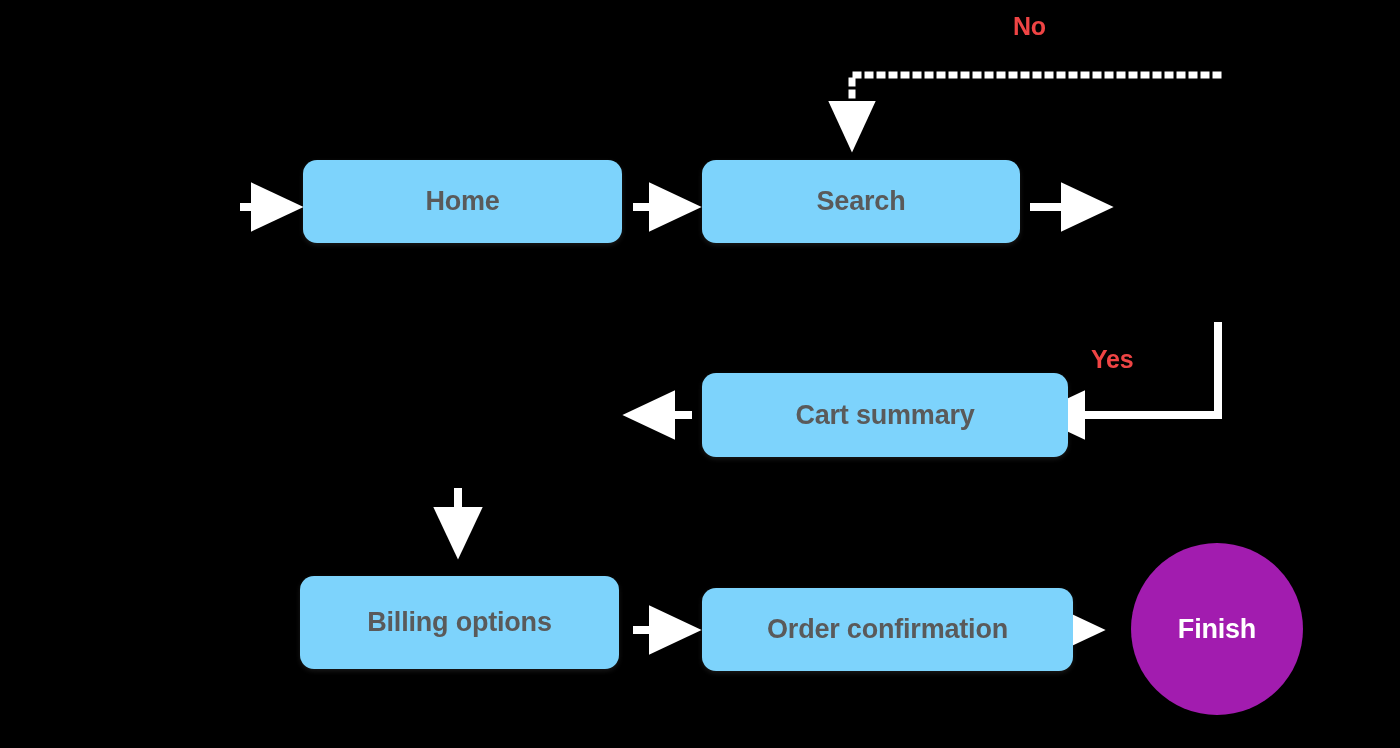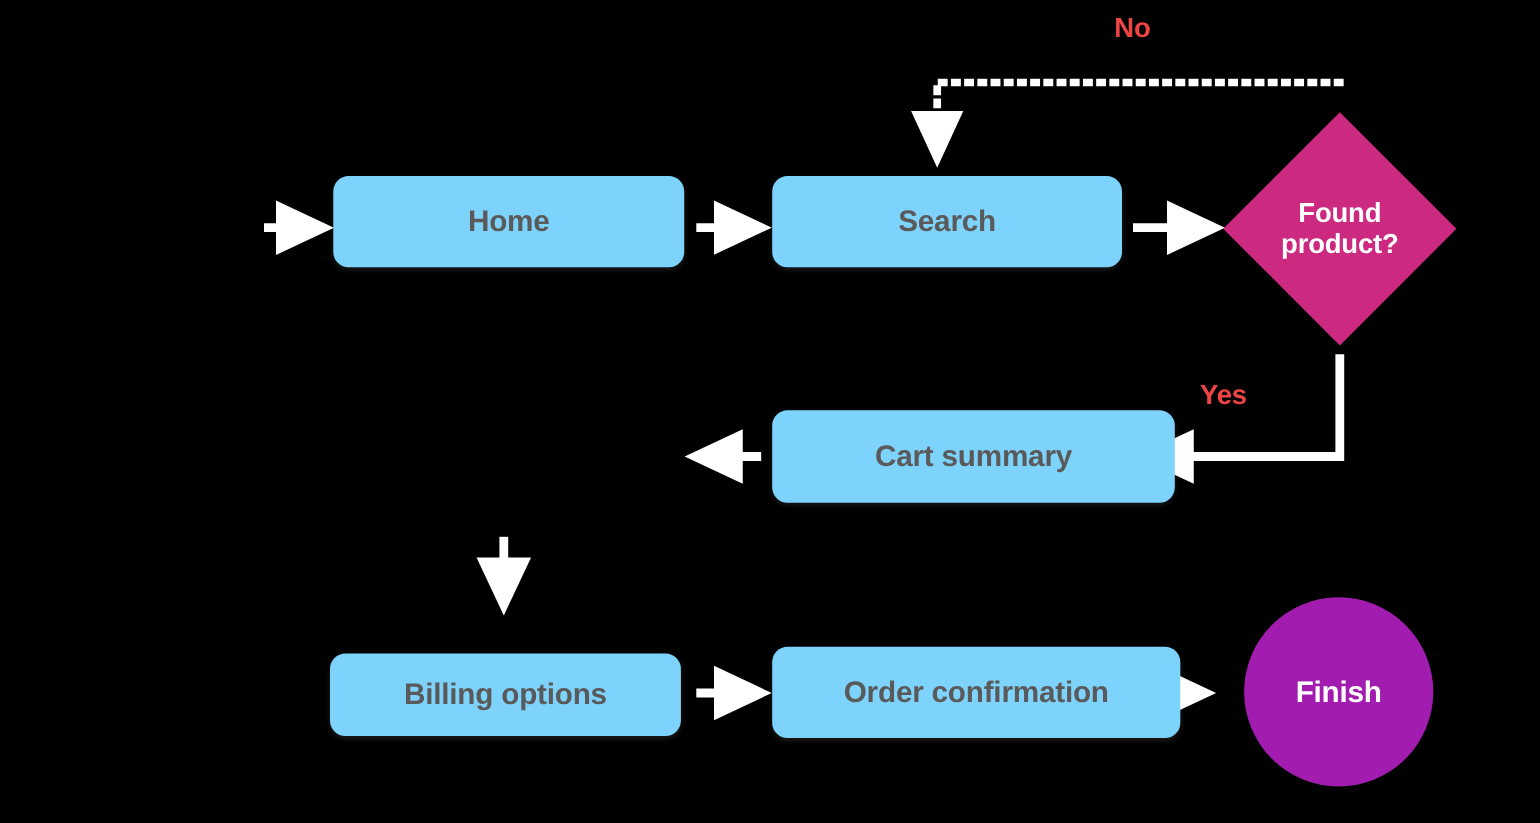--- a/index.html
+++ b/index.html
@@ -143,36 +143,27 @@
 
 
   <div class="node node-box" style="left:303px; top:160px; width:319px; height:83px;">
     <span>Home</span>
   </div>
 
   <div class="node node-box" style="left:702px; top:160px; width:318px; height:83px;">
     <span>Search</span>
   </div>
 
-  <div class="node node-decision" style="left:1110px; top:100px; width:216px; height:216px;">
-    <svg class="diamond-shape" viewBox="0 0 216 216" xmlns="http://www.w3.org/2000/svg">
-      <polygon points="108,2 214,108 108,214 2,108" fill="#cc2a80"></polygon>
-    </svg>
-    <span class="decision-label">
-      <span>Found</span><br>
-      <span>product?</span>
-    </span>
-  </div>
 
   <div class="node node-box" style="left:702px; top:373px; width:366px; height:84px;">
     <span>Cart summary</span>
   </div>
 
 
-  <div class="node node-box" style="left:300px; top:594px; width:319px; height:75px;">
+  <div class="node node-box" style="left:300px; top:576px; width:319px; height:93px;">
     <span>Billing options</span>
   </div>
 
   <div class="node node-box" style="left:702px; top:588px; width:371px; height:83px;">
     <span>Order confirmation</span>
   </div>
 
   <div class="node node-terminal" style="left:1131px; top:543px; width:172px; height:172px; background:#a21caf;">
     <span>Finish</span>
   </div>

